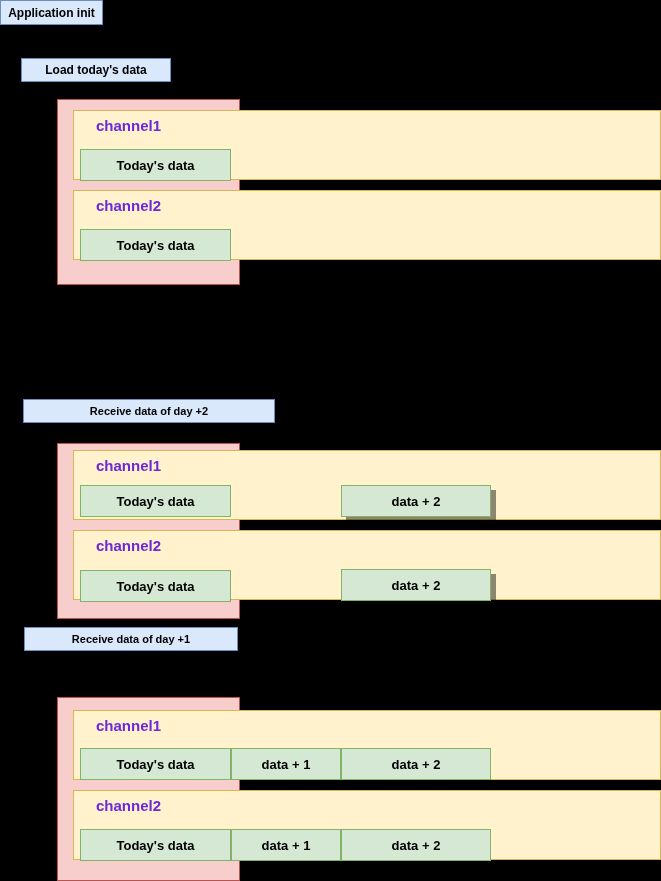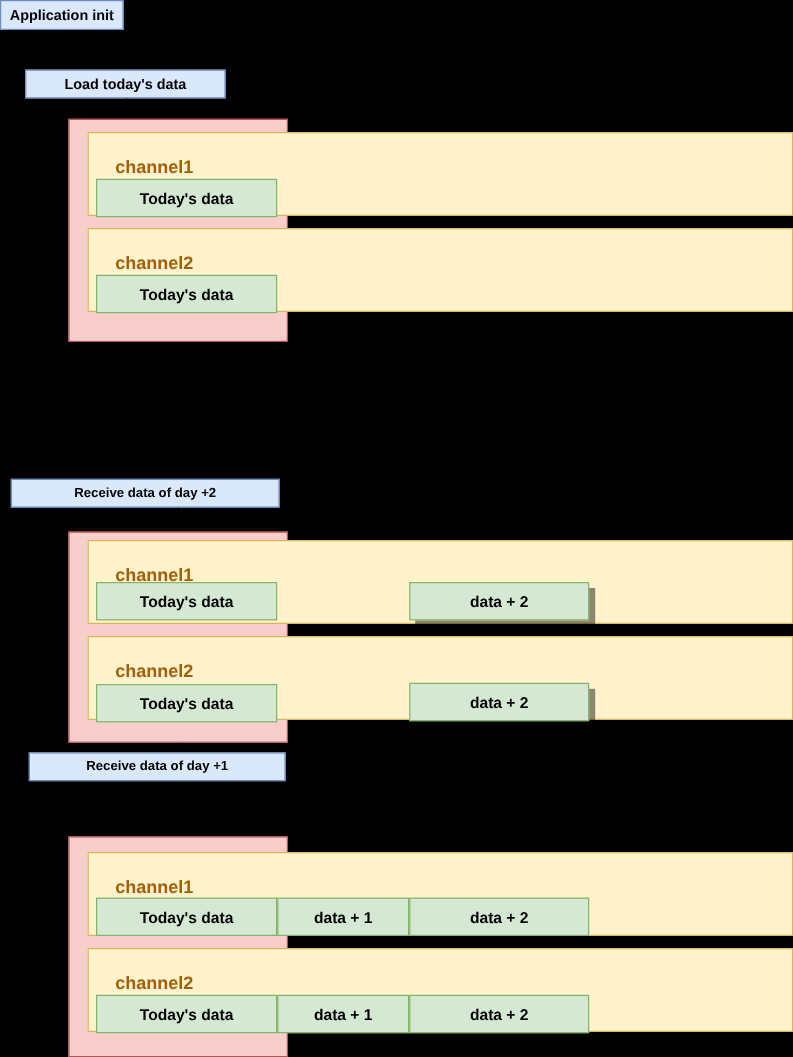--- a/index.html
+++ b/index.html
@@ -4,39 +4,39 @@
 <style>
   html,body{margin:0;padding:0;background:#000;}
   #stage{position:relative;width:661px;height:881px;background:#000;overflow:hidden;
          font-family:"Liberation Sans",sans-serif;}
   .node{position:absolute;box-sizing:border-box;display:flex;align-items:center;justify-content:center;}
   .shadow{position:absolute;background:#000;opacity:.45;}
   .proc{background:#dae8fc;border:1px solid #6c8ebf;color:#000;font-weight:bold;font-size:11px;}
   .proc.big{font-size:12px;}
   .container{background:#f8cecc;border:1px solid #b85450;}
   .chan{background:#fff2cc;border:1px solid #d6b656;align-items:flex-start;justify-content:flex-start;}
-  .chan-label{position:absolute;left:22px;top:20px;font-size:15px;font-weight:bold;color:#a16207;}
+  .chan-label{position:absolute;left:22px;top:6px;font-size:15px;font-weight:bold;color:#6d28d9;}
   .seg{background:#d5e8d4;border:1px solid #82b366;color:#000;font-weight:bold;font-size:13px;}
   .edge{position:absolute;background:#000;width:1px;}
   .arrow{position:absolute;width:0;height:0;border-left:4px solid transparent;
          border-right:4px solid transparent;border-top:6px solid #000;}
 </style>
 </head>
 <body>
 
 <div id="stage">
 
   <div class="node proc big" style="left:0px;top:0px;width:103px;height:25px;">
     <span>Application init</span>
   </div>
   <div class="edge" style="left:91px;top:25px;height:33px;"></div>
   <div class="arrow" style="left:87px;top:52px;"></div>
 
   <div class="shadow" style="left:16px;top:58px;width:151px;height:28px;"></div>
-  <div class="node proc big" style="left:21px;top:58px;width:167px;height:24px;">
+  <div class="node proc big" style="left:21px;top:58px;width:150px;height:24px;">
     <span>Load today's data</span>
   </div>
   <div class="edge" style="left:105px;top:82px;height:18px;"></div>
   <div class="arrow" style="left:101px;top:94px;"></div>
 
   <div class="shadow" style="left:62px;top:104px;width:186px;height:185px;"></div>
   <div class="node container" style="left:57px;top:99px;width:183px;height:186px;"></div>
 
   <div class="node chan" style="left:73px;top:110px;width:588px;height:70px;">
     <span class="chan-label">channel1</span>
@@ -55,21 +55,21 @@
   <div class="edge" style="left:148px;top:285px;height:23px;"></div>
   <div class="arrow" style="left:144px;top:302px;"></div>
 
   <div class="shadow" style="left:16px;top:308px;width:151px;height:28px;"></div>
   <div class="edge" style="left:91px;top:332px;height:27px;"></div>
 
   <div class="shadow" style="left:22px;top:359px;width:214px;height:28px;"></div>
   <div class="edge" style="left:123px;top:383px;height:16px;"></div>
 
   <div class="shadow" style="left:22px;top:399px;width:214px;height:28px;"></div>
-  <div class="node proc" style="left:9px;top:399px;width:224px;height:24px;">
+  <div class="node proc" style="left:23px;top:399px;width:252px;height:24px;">
     <span>Receive data of day +2</span>
   </div>
   <div class="edge" style="left:148px;top:423px;height:22px;"></div>
   <div class="arrow" style="left:144px;top:438px;"></div>
 
   <div class="shadow" style="left:62px;top:448px;width:186px;height:174px;"></div>
   <div class="node container" style="left:57px;top:443px;width:183px;height:176px;"></div>
 
   <div class="node chan" style="left:73px;top:450px;width:588px;height:70px;">
     <span class="chan-label">channel1</span>

